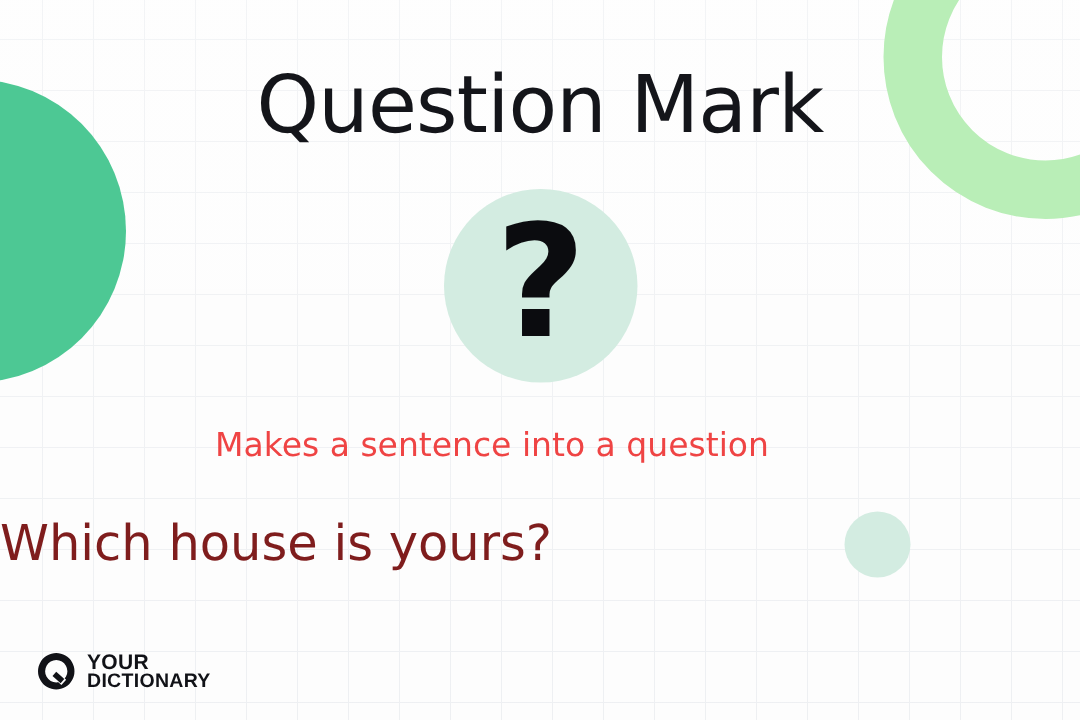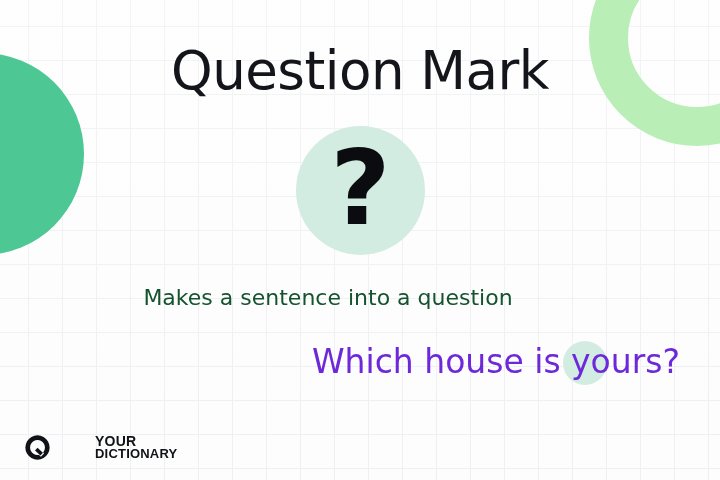--- a/index.html
+++ b/index.html
@@ -116,33 +116,33 @@
   }
   .subtitle {
     position: absolute;
     top: 285px;
     left: 0;
     width: 656px;
     text-align: center;
     font-size: 22px;
     line-height: 1.2;
     font-weight: 400;
-    color: #14532d;
+    color: #ef4444;
     font-family: "DejaVu Sans", sans-serif;
   }
   .example {
     position: absolute;
     top: 341px;
     left: 0;
     width: 680px;
-    text-align: right;
+    text-align: left;
     font-size: 33px;
     line-height: 1.25;
     font-weight: 400;
-    color: #6d28d9;
+    color: #7f1d1d;
     font-family: "DejaVu Sans", sans-serif;
   }
 
   
   .logo {
     position: absolute;
     left: 24px;
     bottom: 19px;
     display: flex;
     align-items: center;
@@ -154,21 +154,20 @@
     flex: 0 0 auto;
     display: block;
   }
   .logo-text {
     display: flex;
     flex-direction: column;
     line-height: 0.96;
     font-family: "Liberation Sans", sans-serif;
     font-weight: 700;
     color: #111217;
-    margin-left: 37px;
   }
   .logo-line1 { font-size: 14px; letter-spacing: 0.2px; }
   .logo-line2 { font-size: 13px; letter-spacing: 0.2px; }
 </style>
 </head>
 <body>
 
 <div id="canvas">
 
   <div class="grid-bg"></div>

